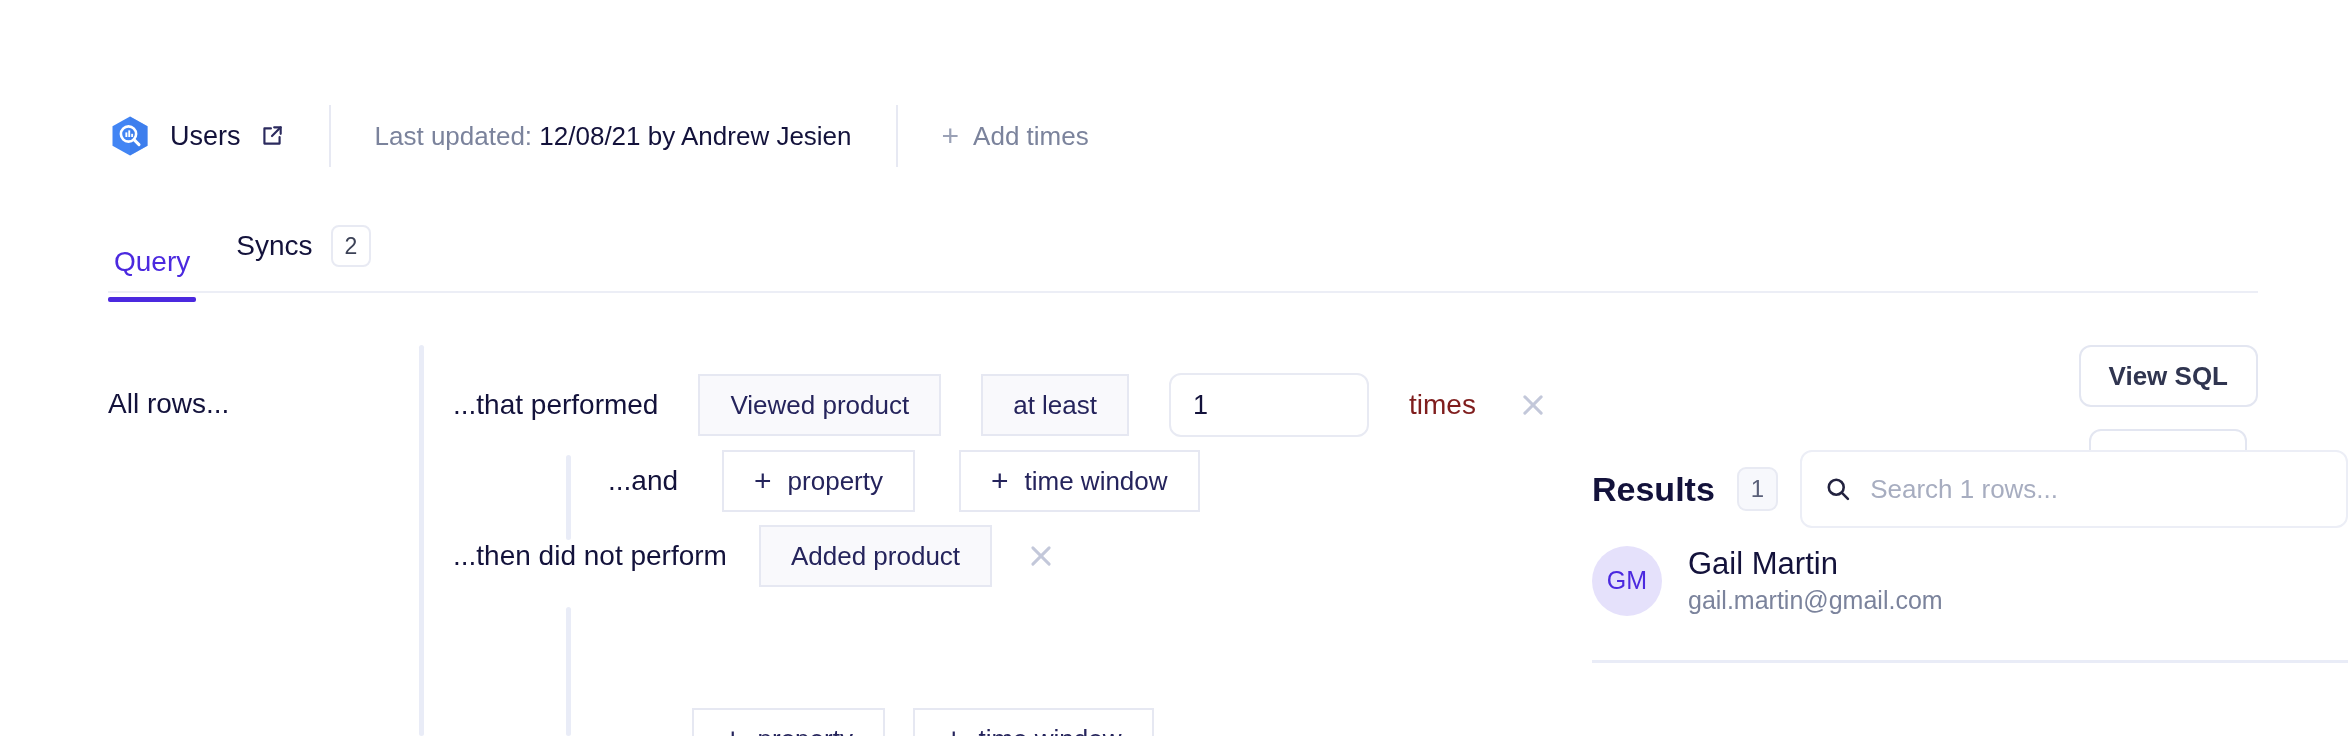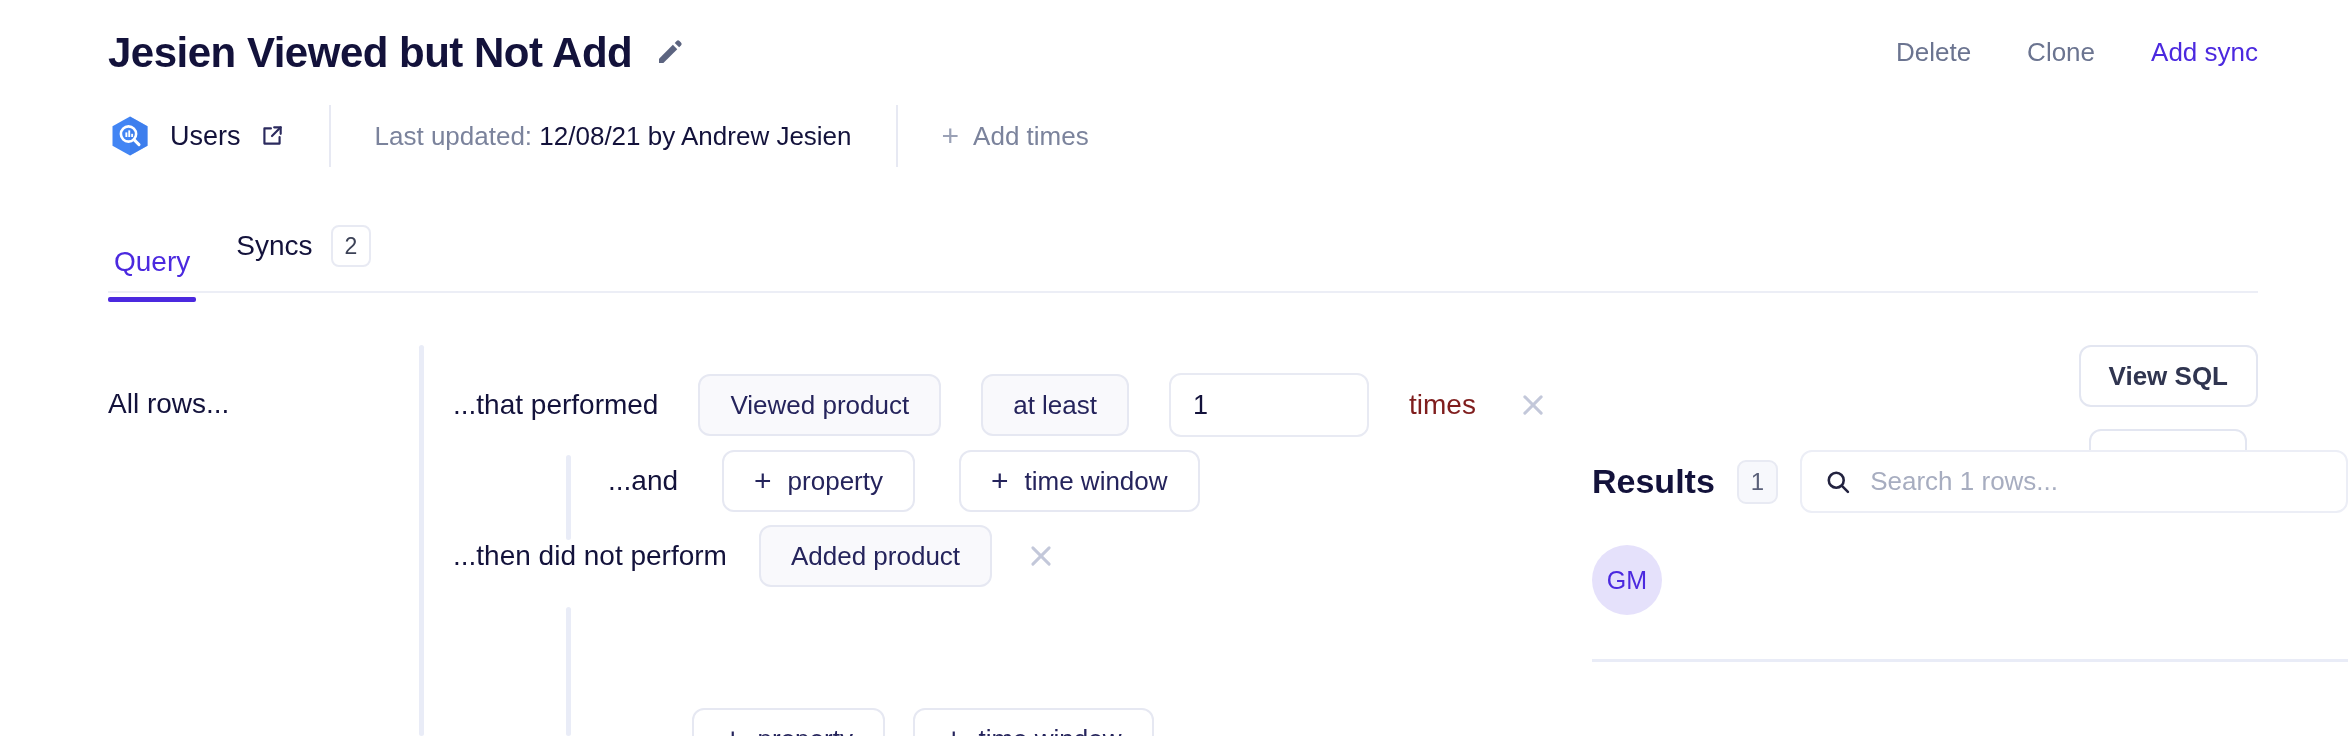--- a/index.html
+++ b/index.html
@@ -227,21 +227,21 @@
   }
 
   .chip {
     display: inline-flex;
     align-items: center;
     justify-content: center;
     height: 62px;
     padding: 0 30px;
     background: #f9f9fc;
     border: 2px solid #e6e8f2;
-    border-radius: 12px;
+    border-radius: 0;
     font-size: 26px;
     color: #25245c;
     cursor: pointer;
     white-space: nowrap;
   }
 
   .chip.ghost {
     background: #ffffff;
     color: #25245c;
     display: inline-flex;
@@ -349,21 +349,21 @@
     border-radius: 9px;
     font-size: 24px;
     color: #5a6079;
   }
 
   .search-box {
     flex: 1;
     display: flex;
     align-items: center;
     gap: 18px;
-    height: 63px;
+    height: 78px;
     border: 2px solid #eceef6;
     border-radius: 12px;
     padding: 17px 22px;
     background: #fff;
   }
   .search-box input {
     border: none;
     outline: none;
     flex: 1;
     font-family: "Liberation Sans", sans-serif;
@@ -409,37 +409,20 @@
     color: #7b839c;
     line-height: 1.3;
     white-space: nowrap;
   }
 </style>
 </head>
 <body>
 
 <div class="page">
 
-  <div class="header-row">
-    <div class="title-wrap">
-      <div class="page-title">Jesien Viewed but Not Add</div>
-      <span class="edit-pencil">
-        <svg width="30" height="30" viewBox="0 0 24 24" fill="none">
-          <path d="M4 16.5 L15.1 5.4 L18.6 8.9 L7.5 20 L4 20 Z" fill="#5c6480"></path>
-          <path d="M16.6 3.9 L18.1 2.4 A1.6 1.6 0 0 1 20.4 2.4 L21.6 3.6 A1.6 1.6 0 0 1 21.6 5.9 L20.1 7.4 Z" fill="#5c6480"></path>
-        </svg>
-      </span>
-    </div>
-
-    <div class="header-actions">
-      <div class="header-action">Delete</div>
-      <div class="header-action">Clone</div>
-      <div class="header-action accent">Add sync</div>
-    </div>
-  </div>
 
   <div class="meta-row">
 
     <div class="source-chip">
       <svg class="hex-icon" viewBox="0 0 44 44">
         <polygon points="22,2.5 39.5,12.2 39.5,31.8 22,41.5 4.5,31.8 4.5,12.2" fill="#4285f4"></polygon>
         <polygon points="22,2.5 39.5,12.2 39.5,31.8 22,41.5" fill="#3b79e8" opacity="0.55"></polygon>
         <circle cx="20.5" cy="20" r="7.6" fill="none" stroke="#ffffff" stroke-width="2.6"></circle>
         <rect x="17.4" y="18.4" width="1.9" height="4.6" fill="#ffffff"></rect>
         <rect x="20.3" y="16.4" width="1.9" height="6.6" fill="#ffffff"></rect>
@@ -554,16 +537,20 @@
         <svg width="28" height="28" viewBox="0 0 24 24" fill="none" stroke="#22223f" stroke-width="2.2" stroke-linecap="round">
           <circle cx="10.5" cy="10.5" r="6.4"></circle>
           <line x1="15.4" y1="15.4" x2="20.5" y2="20.5"></line>
         </svg>
         <input type="text" placeholder="Search 1 rows..." style="">
       </span>
     </div>
 
     <div class="result-row">
       <span class="avatar">GM</span>
+      <span>
+        <div class="result-name">Gail Martin</div>
+        <div class="result-email">gail.martin@gmail.com</div>
+      </span>
     </div>
   </div>
 
 </div>
 
 </body></html>

